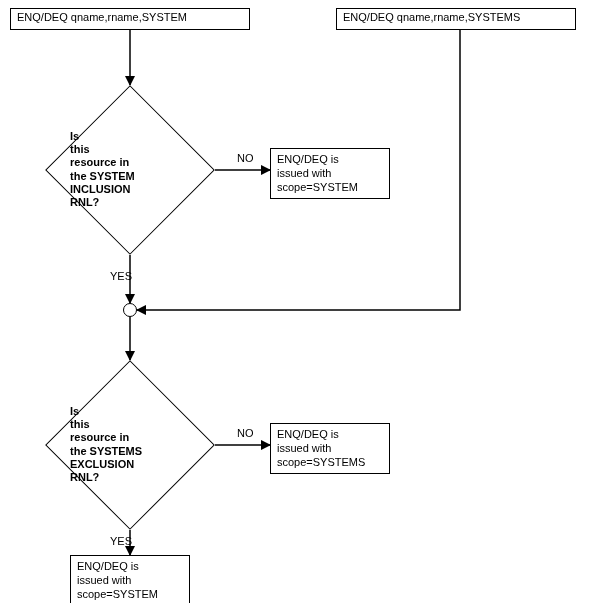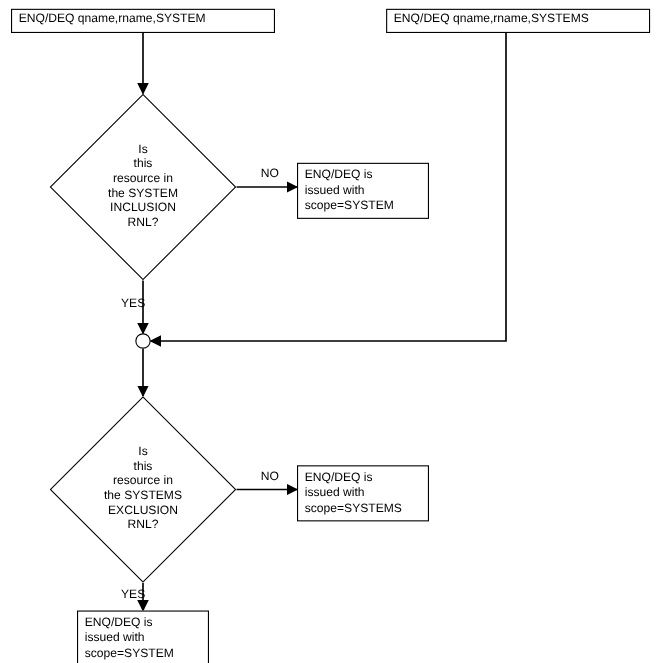--- a/index.html
+++ b/index.html
@@ -31,23 +31,24 @@
     position: absolute;
     width: 120px;
     height: 120px;
     transform: rotate(45deg);
     border: 1.5px solid #000;
     background: #fff;
   }
   .diamond-text {
     position: absolute;
     width: 120px;
-    text-align: center;
+    text-align: left;
     line-height: 1.2;
     pointer-events: none;
+    font-weight: bold;
   }
   .circle {
     position: absolute;
     width: 14px;
     height: 14px;
     border: 1.5px solid #000;
     border-radius: 50%;
     background: #fff;
   }
   svg.lines {
@@ -88,21 +89,21 @@
 
     <line x1="215" y1="445" x2="270" y2="445" stroke="#000" stroke-width="1.5" marker-end="url(#arrow)"></line>
 
     <line x1="130" y1="530" x2="130" y2="555" stroke="#000" stroke-width="1.5" marker-end="url(#arrow)"></line>
   </svg>
 
   <div class="box" style="left:10px; top:8px; width:240px; height:22px; padding:2px 6px;">
     <span>ENQ/DEQ qname,rname,SYSTEM</span>
   </div>
 
-  <div class="box" style="left:351px; top:8px; width:240px; height:22px; padding:2px 6px;">
+  <div class="box" style="left:336px; top:8px; width:240px; height:22px; padding:2px 6px;">
     <span>ENQ/DEQ qname,rname,SYSTEMS</span>
   </div>
 
   <div class="diamond" style="left:70px; top:110px;"></div>
   <div class="diamond-text" style="left:70px; top:130px;">
     <span style="white-space:pre-line;">Is
 this
 resource in
 the SYSTEM
 INCLUSION

